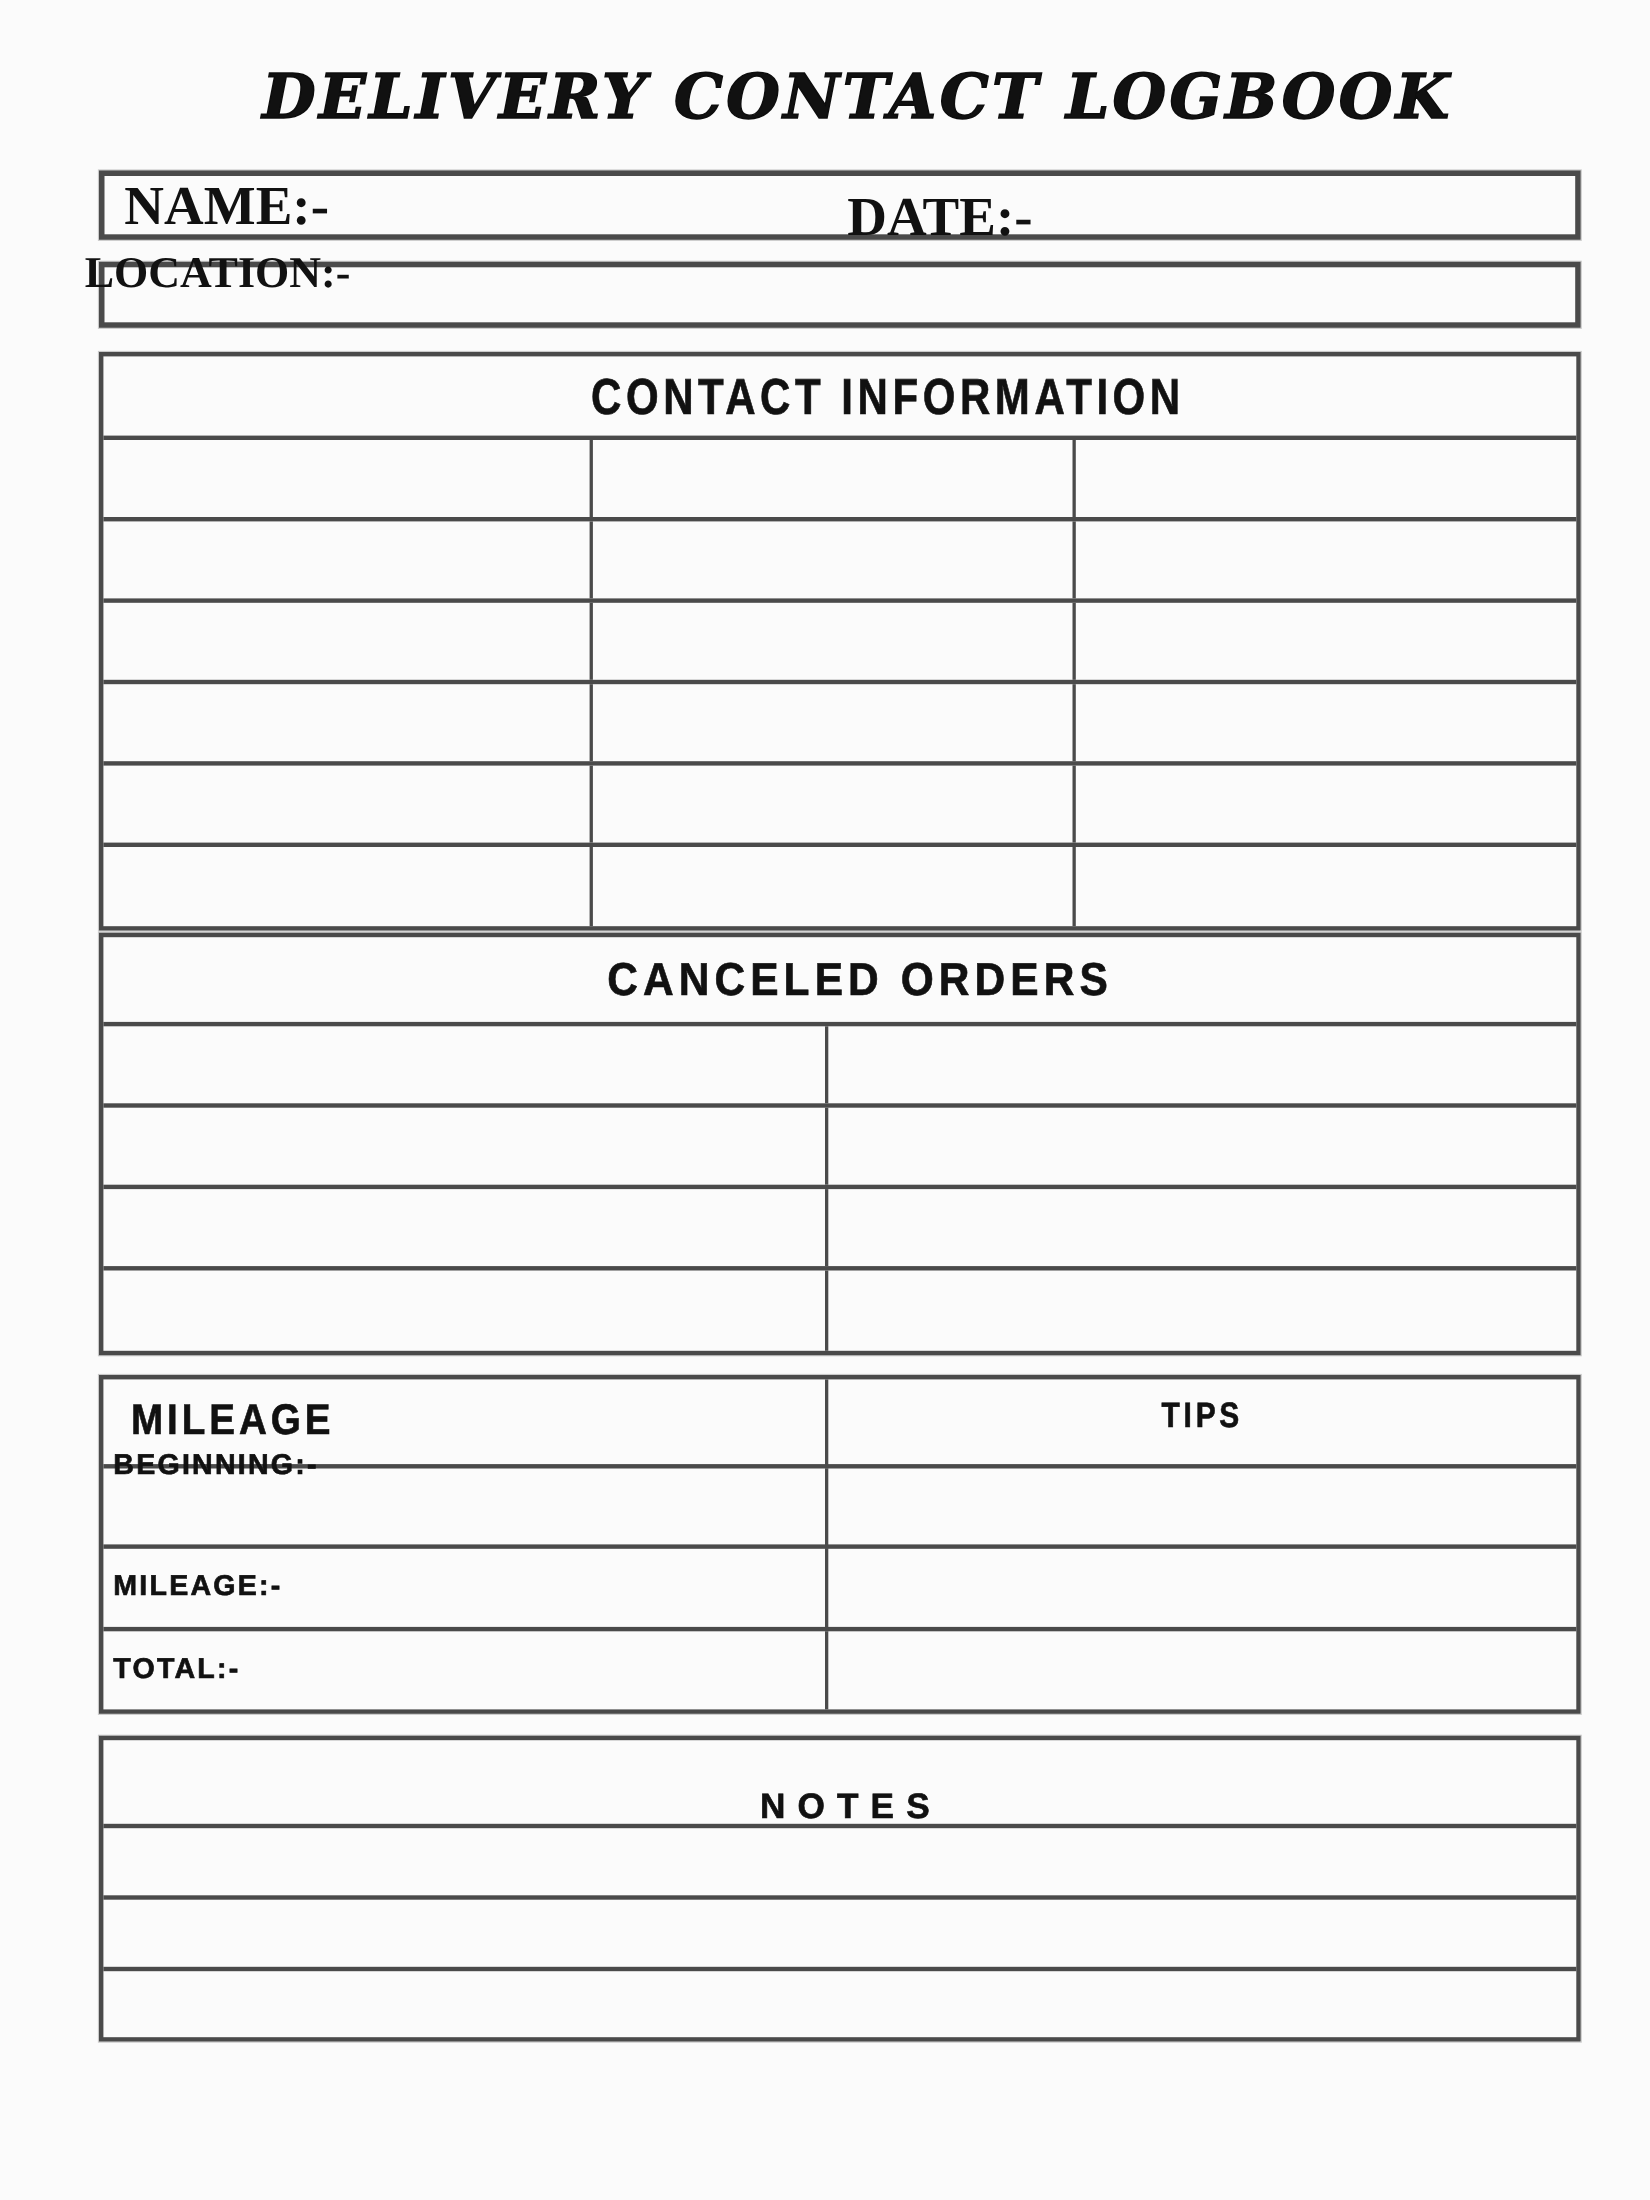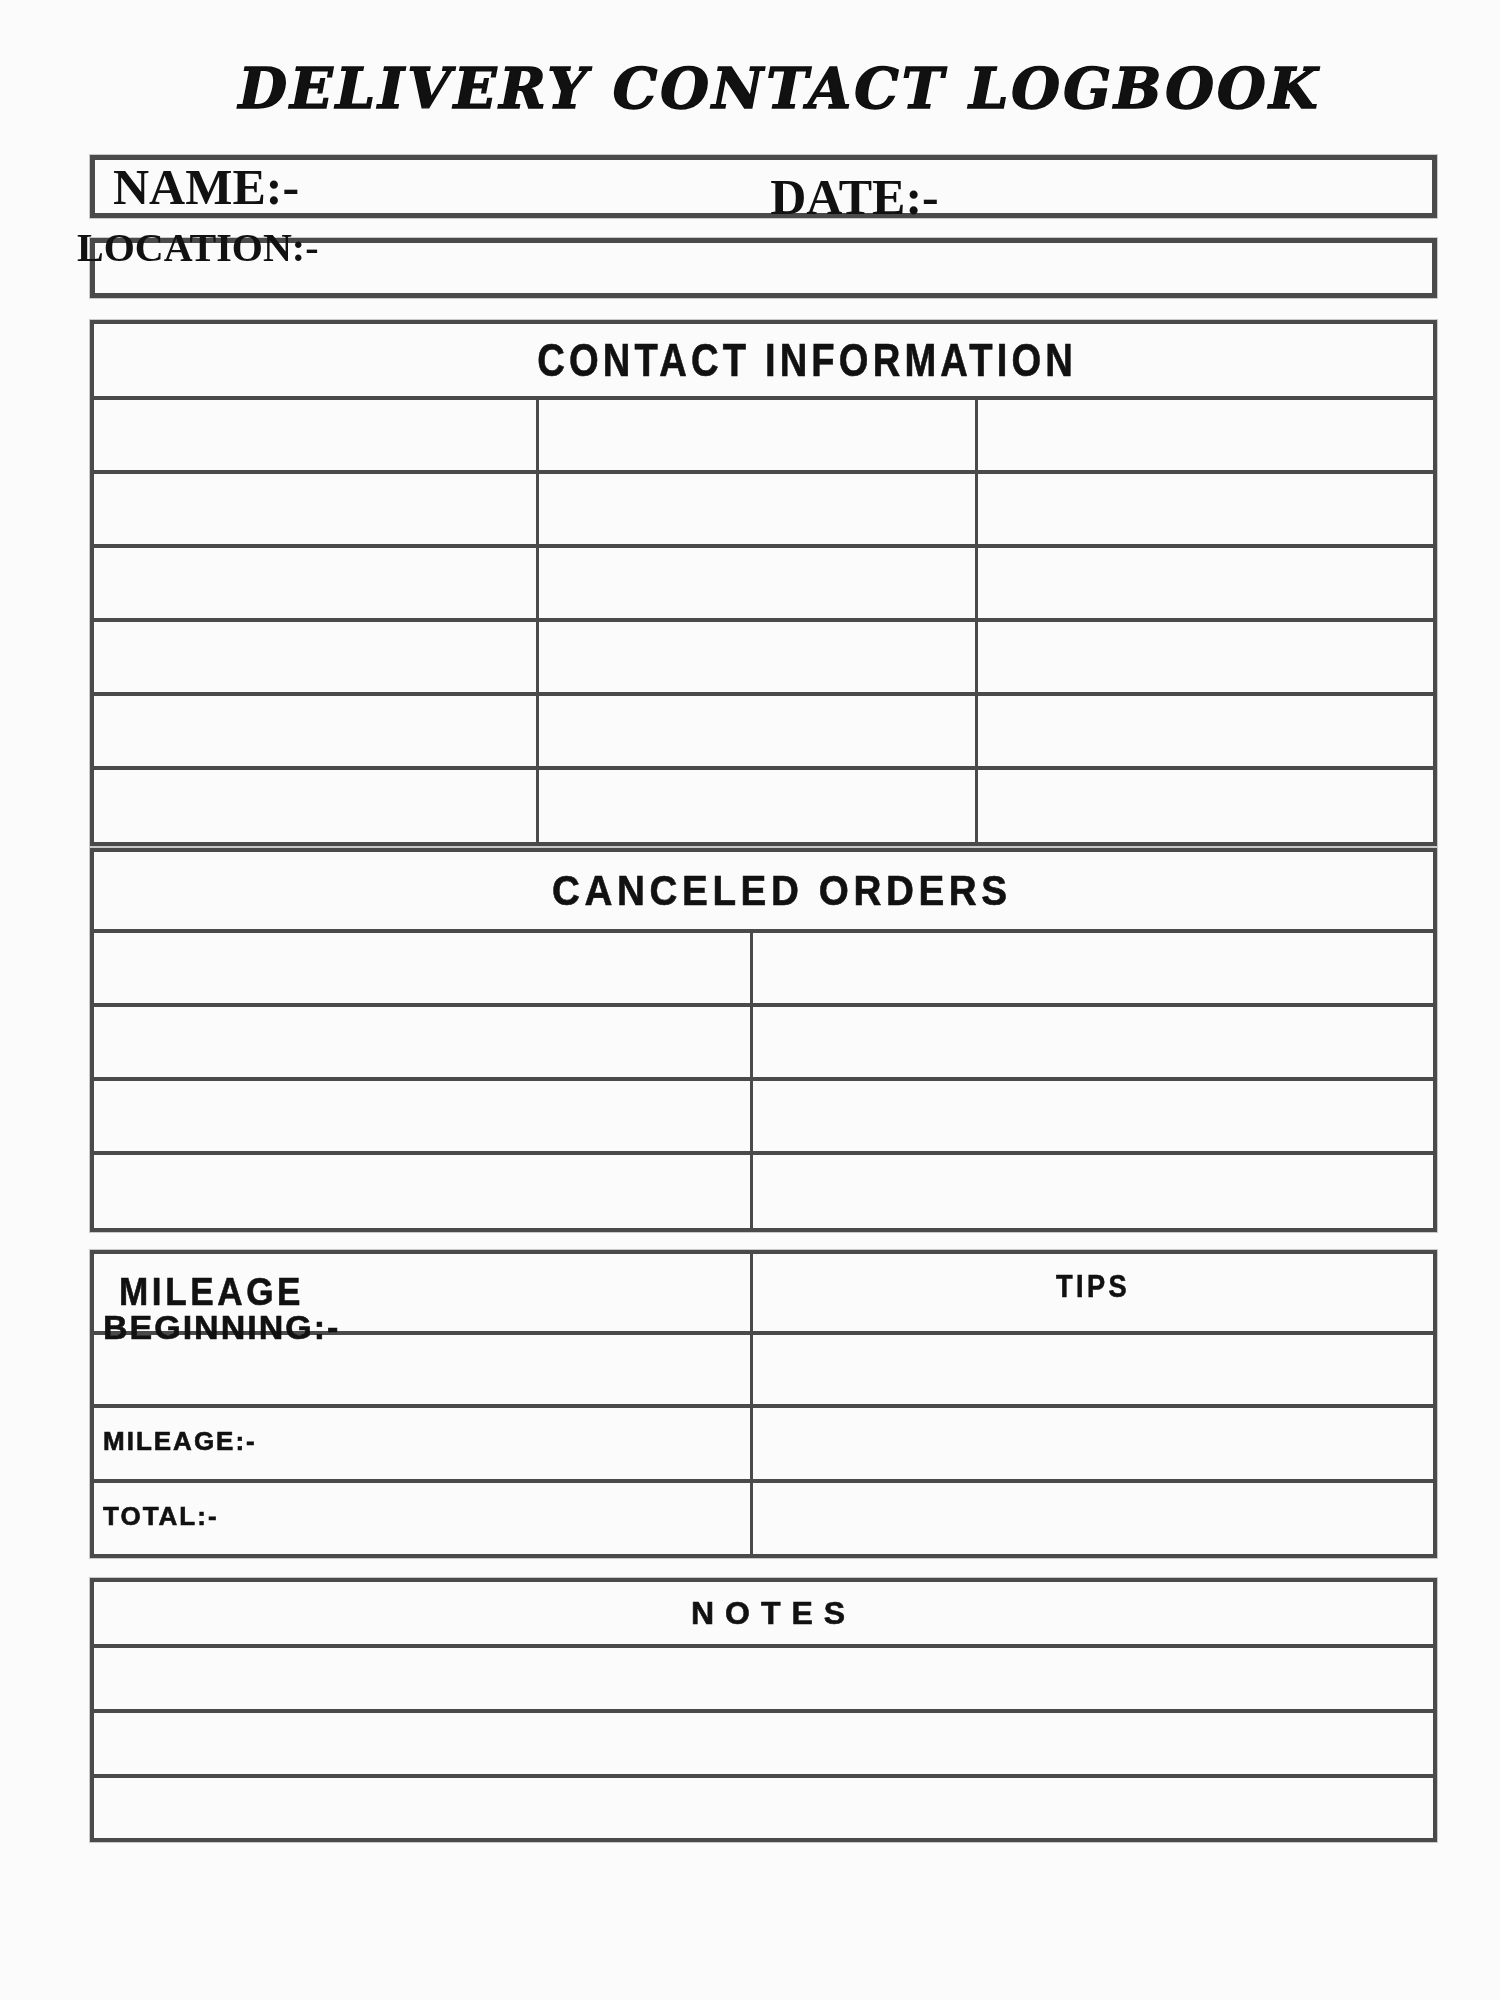--- a/index.html
+++ b/index.html
@@ -130,32 +130,32 @@
     grid-template-columns:49% 51%;
     grid-template-rows:81px 73px 75px 71px;
   }
   .m-cell{position:relative;}
   .m-cell.rborder{border-left:3px solid var(--line);}
   .m-cell.bborder{border-bottom:4px solid var(--line);}
   .mileage-title{font-size:39px;letter-spacing:4px;transform:scaleX(0.9);transform-origin:left center;
     position:absolute;left:25px;top:18px;}
   .beginning-label{
     position:absolute;left:9px;bottom:-13px;z-index:2;
-    font-size:34px;letter-spacing:2px;
+    font-size:26px;letter-spacing:2px;
   }
   .tips-title{font-size:32px;letter-spacing:4px;transform:scaleX(0.85);
     position:absolute;left:50%;top:16px;translate:-50% 0;}
   .m-label{
     position:absolute;left:9px;top:50%;transform:translateY(-60%);
     font-size:26px;letter-spacing:2px;
   }
 
   
   .notes{margin-top:20px;}
-  .notes .t-titlerow{height:66px;}
+  .notes .t-titlerow{height:80px;align-items:flex-end;}
   .notes-title{font-size:32px;letter-spacing:11px;transform:translateX(10px);}
   .notes .trow{grid-template-columns:100%;height:65px;}
   .notes .trow:last-child{height:60px;}
 </style>
 </head>
 <body>
 
 <div class="sheet">
   <div class="content">
 

